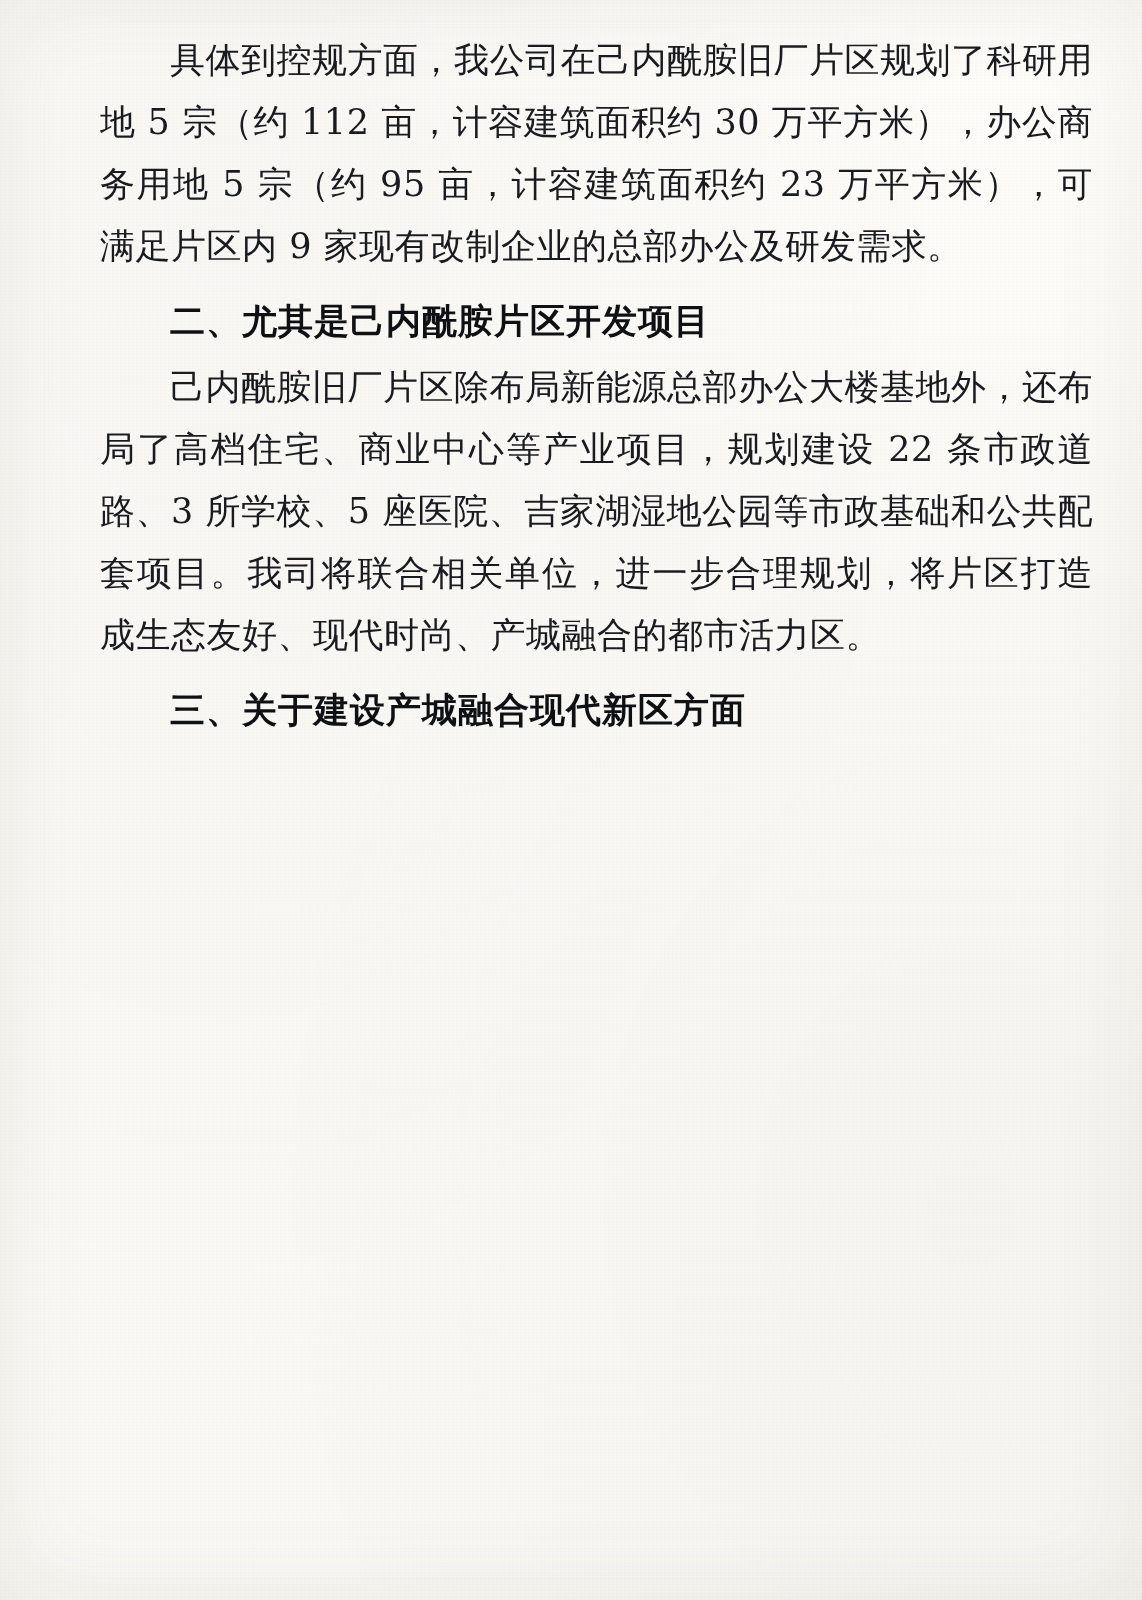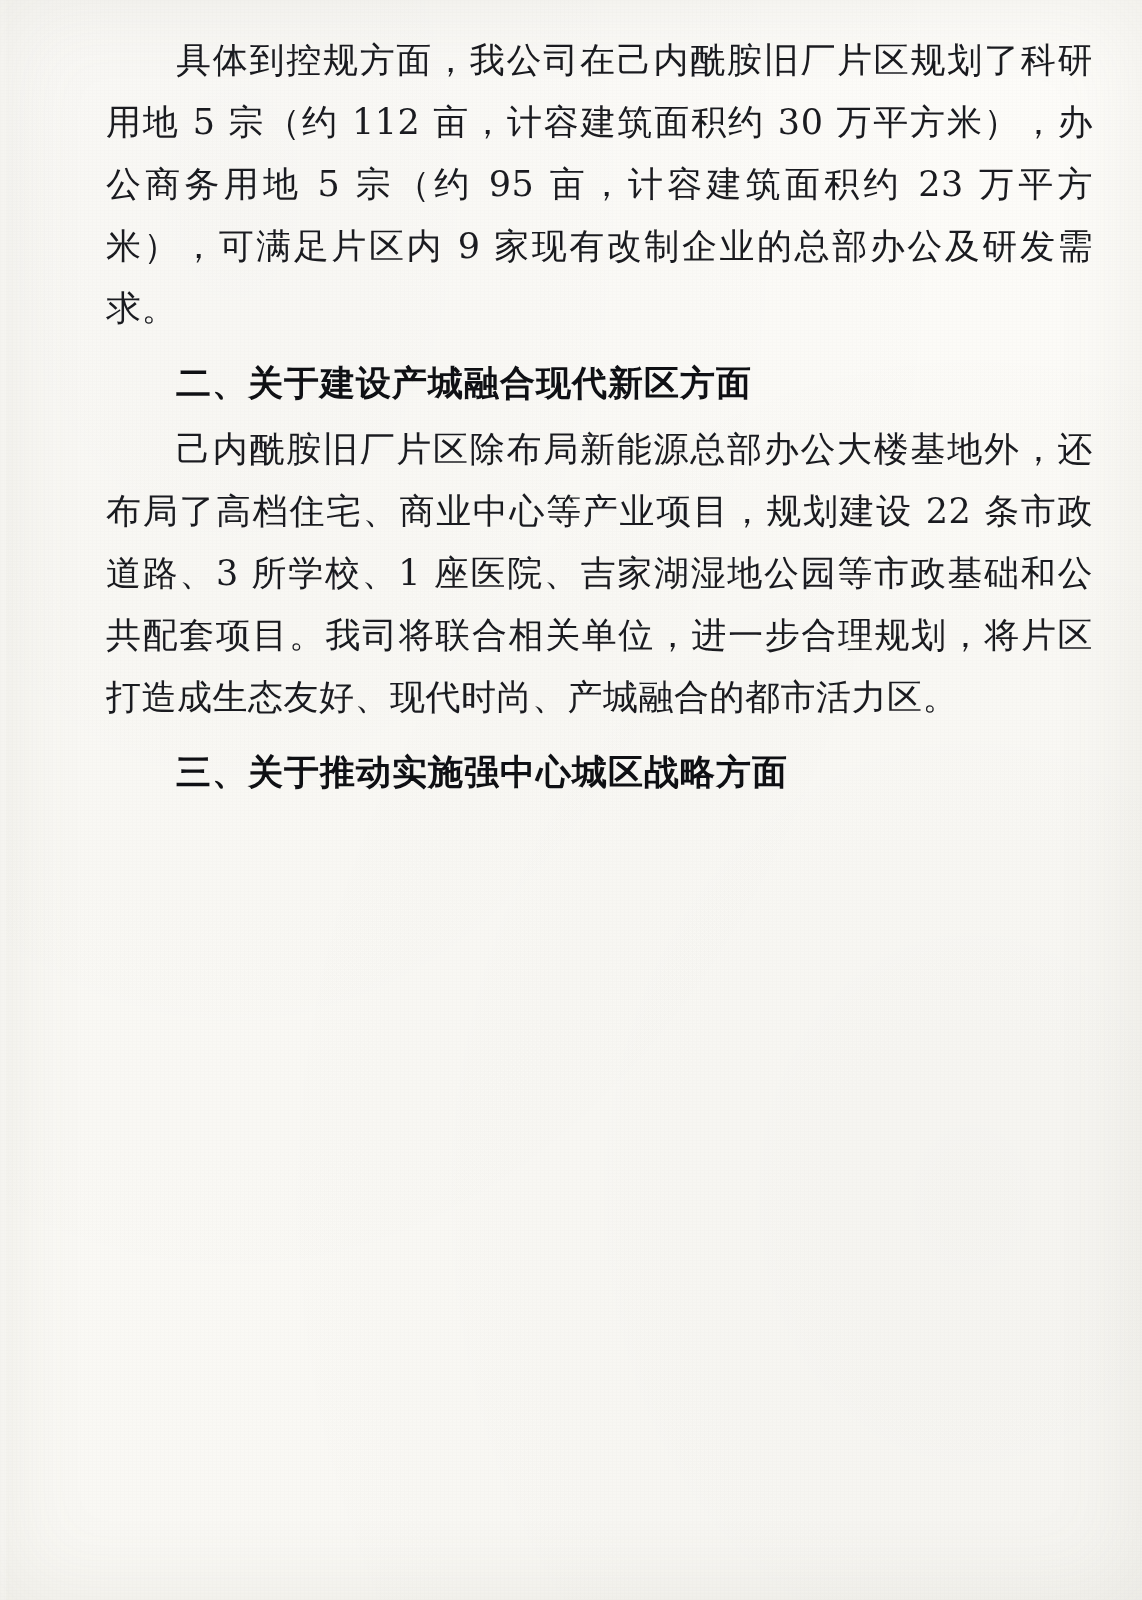--- a/index.html
+++ b/index.html
@@ -18,21 +18,20 @@
   }
   .page {
     position: absolute;
     inset: 0;
     padding: 30px 49px 0 100px;
     box-sizing: border-box;
     background:
       radial-gradient(ellipse at 20% 12%, rgba(0,0,0,0.018), rgba(0,0,0,0) 60%),
       radial-gradient(ellipse at 85% 75%, rgba(0,0,0,0.02), rgba(0,0,0,0) 55%),
       linear-gradient(180deg, #fdfcf9 0%, #fbfaf6 40%, #f9f8f4 100%);
-    margin-left: 6px;
   }
   .doc {
     font-size: 35px;
     line-height: 1.77;
     color: #15161a;
     letter-spacing: 0.5px;
   }
   p.para {
     margin: 0 0 4px 0;
     text-indent: 2em;
@@ -71,24 +70,24 @@
   }
 </style>
 </head>
 <body>
 
 <div class="page">
   <div class="doc">
 
     <p class="para">具体到控规方面，我公司在己内酰胺旧厂片区规划了科研用地 5 宗（约 112 亩，计容建筑面积约 30 万平方米），办公商务用地 5 宗（约 95 亩，计容建筑面积约 23 万平方米），可满足片区内 9 家现有改制企业的总部办公及研发需求。</p>
 
-    <h2 class="heading">二、关于建设产城融合现代新区方面</h2>
+    <h2 class="heading">二、尤其是己内酰胺片区开发项目</h2>
 
-    <p class="para">己内酰胺旧厂片区除布局新能源总部办公大楼基地外，还布局了高档住宅、商业中心等产业项目，规划建设 22 条市政道路、3 所学校、1 座医院、吉家湖湿地公园等市政基础和公共配套项目。我司将联合相关单位，进一步合理规划，将片区打造成生态友好、现代时尚、产城融合的都市活力区。</p>
+    <p class="para">己内酰胺旧厂片区除布局新能源总部办公大楼基地外，还布局了高档住宅、商业中心等产业项目，规划建设 22 条市政道路、3 所学校、5 座医院、吉家湖湿地公园等市政基础和公共配套项目。我司将联合相关单位，进一步合理规划，将片区打造成生态友好、现代时尚、产城融合的都市活力区。</p>
 
-    <h2 class="heading">三、关于推动实施强中心城区战略方面</h2>
+    <h2 class="heading">三、关于建设产城融合现代新区方面</h2>
 
 
 
   </div>
 </div>
 <div class="grain"></div>
 <div class="edge-shadow"></div>
 
 </body></html>

